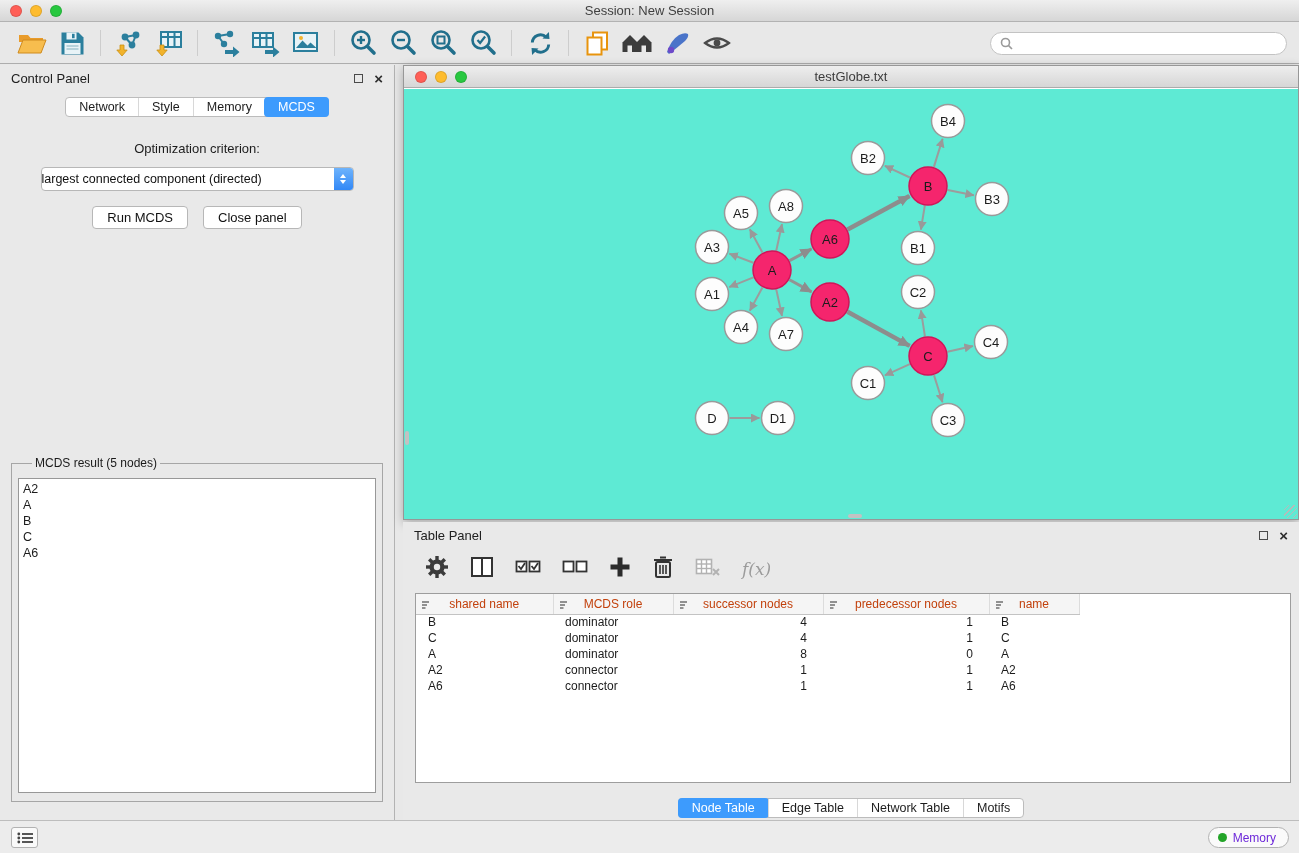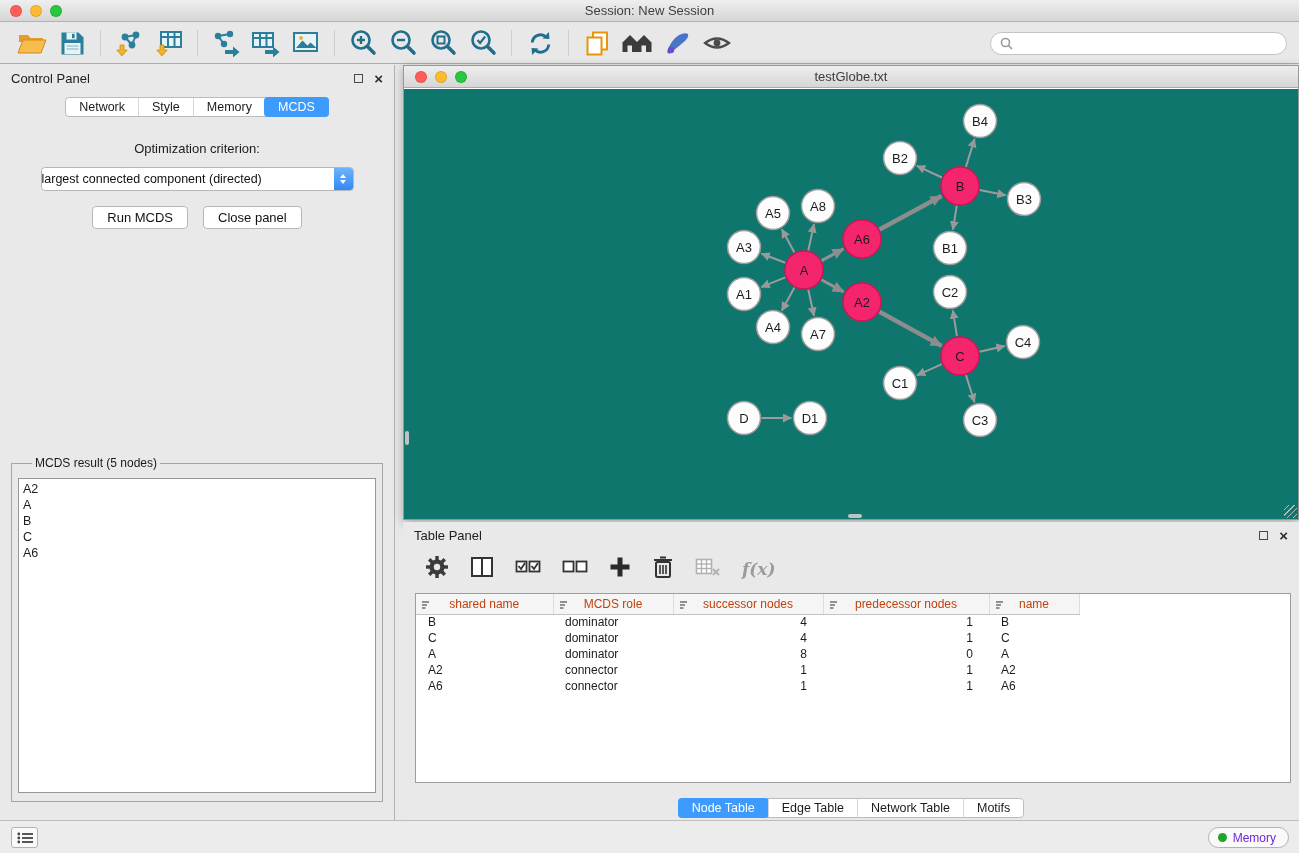--- a/index.html
+++ b/index.html
@@ -52,40 +52,40 @@
   .result-fieldset legend { font-size:12px; color:#1a1a1a; margin-left:20px; padding:0 3px; }
   .result-list { position:absolute; left:6px; right:6px; top:8px; bottom:8px; background:#fff;
     border:1px solid #989898; padding:2px 4px; font-size:12.5px; line-height:16px; overflow:hidden; }
 
   
   .net-window { position:absolute; left:403px; top:65px; width:896px; height:455px; background:#fff;
     border:1px solid #979797; box-shadow:0 3px 10px rgba(0,0,0,0.28); }
   .net-titlebar { height:22px; background:linear-gradient(#eeeeee,#d6d6d6); border-bottom:1px solid #ababab; position:relative; }
   .net-titlebar .lights { top:5px; left:11px; }
   .net-title { display:block; text-align:center; line-height:21px; font-size:13px; color:#3c3c3c; }
-  .net-canvas { position:absolute; top:23px; left:0; right:0; bottom:0; background:#0f766e; overflow:hidden;padding-left:32px; }
+  .net-canvas { position:absolute; top:23px; left:0; right:0; bottom:0; background:#5eead4; overflow:hidden; }
   .grip { position:absolute; right:1px; bottom:1px; width:13px; height:13px;
     background:repeating-linear-gradient(135deg, transparent 0 3px, #b9b9b9 3px 4px); }
   .vthumb { position:absolute; left:1px; top:342px; width:4px; height:14px; background:#c2c2c2; border-radius:2px; }
   .hthumb { position:absolute; left:444px; bottom:1px; width:14px; height:4px; background:#c2c2c2; border-radius:2px; }
 
   
   .table-panel { position:absolute; left:403px; top:522px; right:0; bottom:33px; background:#e9e9e9; }
   .tp-toolbar { height:40px; display:flex; align-items:center; gap:21px; padding:0 22px; }
   .tp-table-wrap { position:absolute; left:12px; right:8px; top:71px; bottom:37px; background:#fff;
     border:1px solid #9d9d9d; overflow:hidden; }
   table { border-collapse:collapse; table-layout:fixed; width:100%; }
   th.tp-th { position:relative; background:#f5f5f5; border-right:1px solid #dcdcdc; border-bottom:1px solid #c3c3c3;
     height:20px; font-weight:normal; font-size:12px; color:#c2410c; text-align:center; }
   th.tp-filler { background:#fff; border:none; }
   .th-ico { position:absolute; left:5px; top:5px; }
   td { height:16px; font-size:12px; color:#1c1c1c; padding:0 12px; overflow:hidden; white-space:nowrap; }
   td.num { text-align:right; padding-right:16px; }
   .tp-tabs { position:absolute; left:0; right:0; bottom:2px; display:flex; justify-content:center; }
-  .fx { font-family:"DejaVu Serif", serif; font-style:italic; font-size:17px; color:#9b9b9b;font-weight:bold; }
+  .fx { font-family:"DejaVu Serif", serif; font-style:italic; font-size:17px; color:#9b9b9b; }
 
   
   .statusbar { position:absolute; left:0; right:0; bottom:0; height:33px; background:#ececec; border-top:1px solid #bdbdbd; }
   .status-left-btn { position:absolute; left:11px; top:6px; width:27px; height:21px; background:#fafafa;
     border:1px solid #b2b2b2; border-radius:3px; display:flex; align-items:center; justify-content:center; }
   .memory-btn { position:absolute; right:10px; top:6px; height:21px; padding:0 12px 0 9px; background:#fafafa;
     border:1px solid #b2b2b2; border-radius:11px; display:flex; align-items:center; gap:6px; font-size:12px; color:#6d28d9; }
   .mem-dot { width:9px; height:9px; border-radius:50%; background:#23a428; }
 </style>
 </head>

